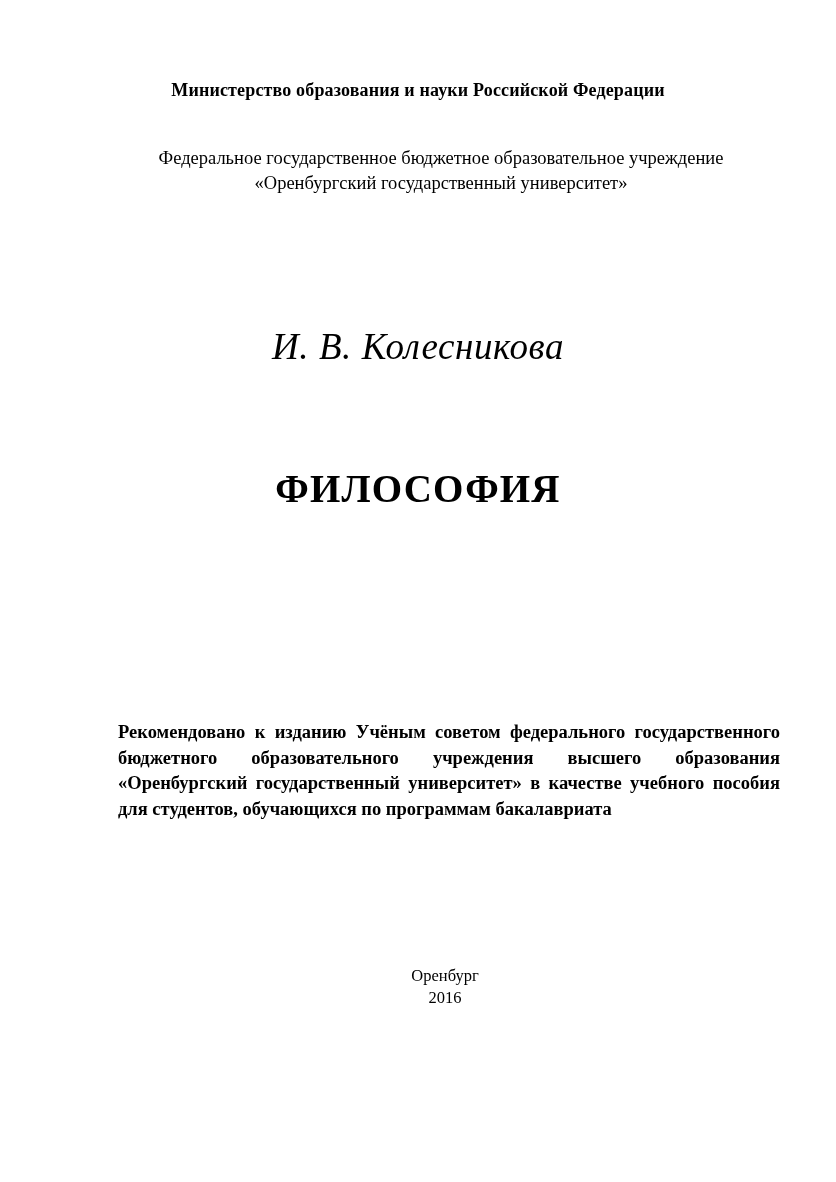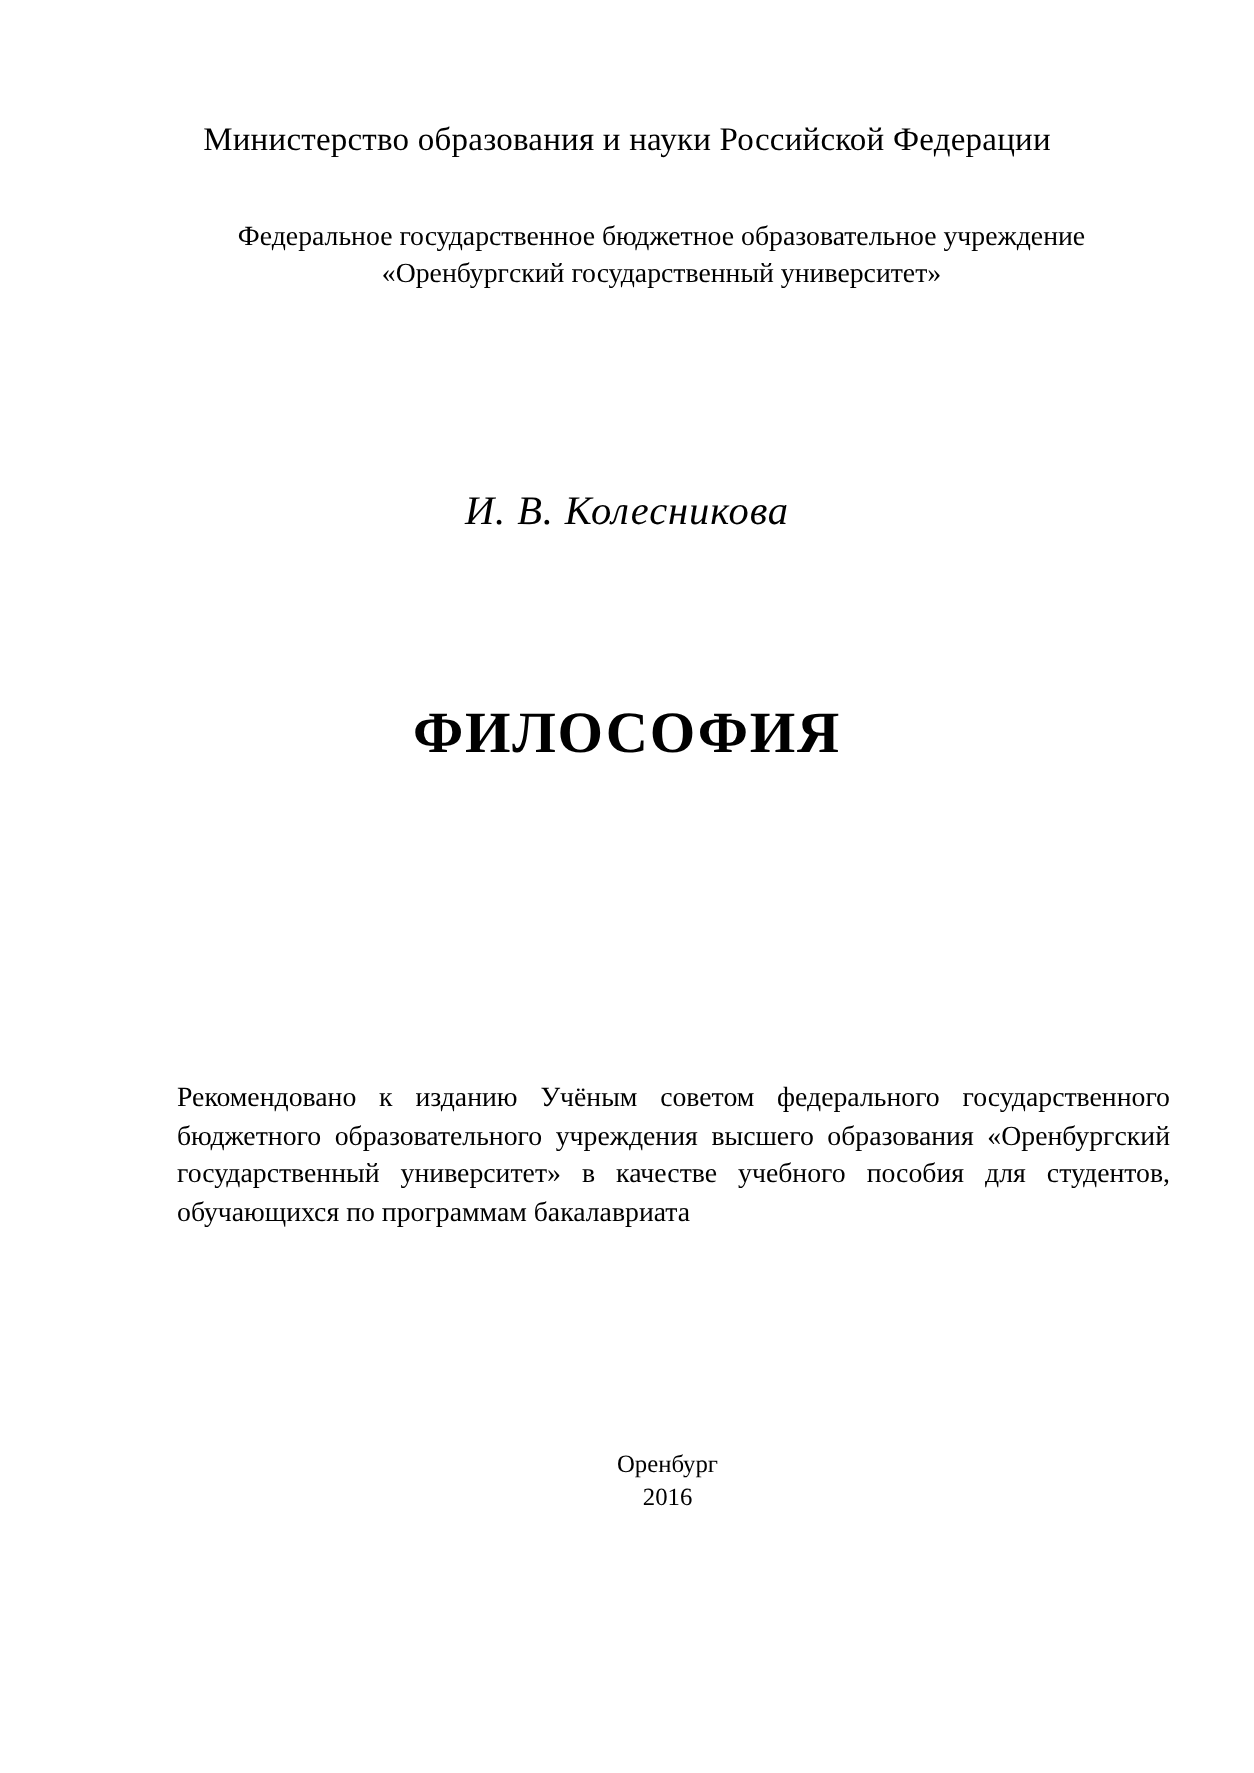--- a/index.html
+++ b/index.html
@@ -21,22 +21,22 @@
     overflow: hidden;
   }
 
   
   .ministry {
     position: absolute;
     left: 0;
     top: 80px;
     width: 836px;
     text-align: center;
-    font-size: 22px;
-    font-weight: normal;
+    font-size: 18px;
+    font-weight: bold;
     letter-spacing: 0.15px;
   }
 
   
   .institution {
     position: absolute;
     left: 0;
     top: 146px;
     width: 836px;
     text-align: center;
@@ -47,21 +47,21 @@
   }
   .institution div { white-space: nowrap; }
 
   
   .author {
     position: absolute;
     left: 0;
     top: 325px;
     width: 836px;
     text-align: center;
-    font-size: 27px;
+    font-size: 37px;
     font-style: italic;
     letter-spacing: 0.6px;
   }
 
   
   .main-title {
     position: absolute;
     left: 0;
     top: 466px;
     width: 836px;
@@ -87,21 +87,21 @@
     position: absolute;
     left: 118px;
     top: 720px;
     width: 662px;
     font-size: 18.5px;
     line-height: 25.5px;
     text-align: justify;
     text-justify: inter-word;
     hyphens: none;
   }
-  .recommendation > span { display: inline; }
+  .recommendation > span { display: inline; font-weight: bold; }
 
   
   .footer {
     position: absolute;
     left: 0;
     top: 965px;
     width: 890px;
     text-align: center;
     font-size: 16.5px;
     line-height: 22px;

